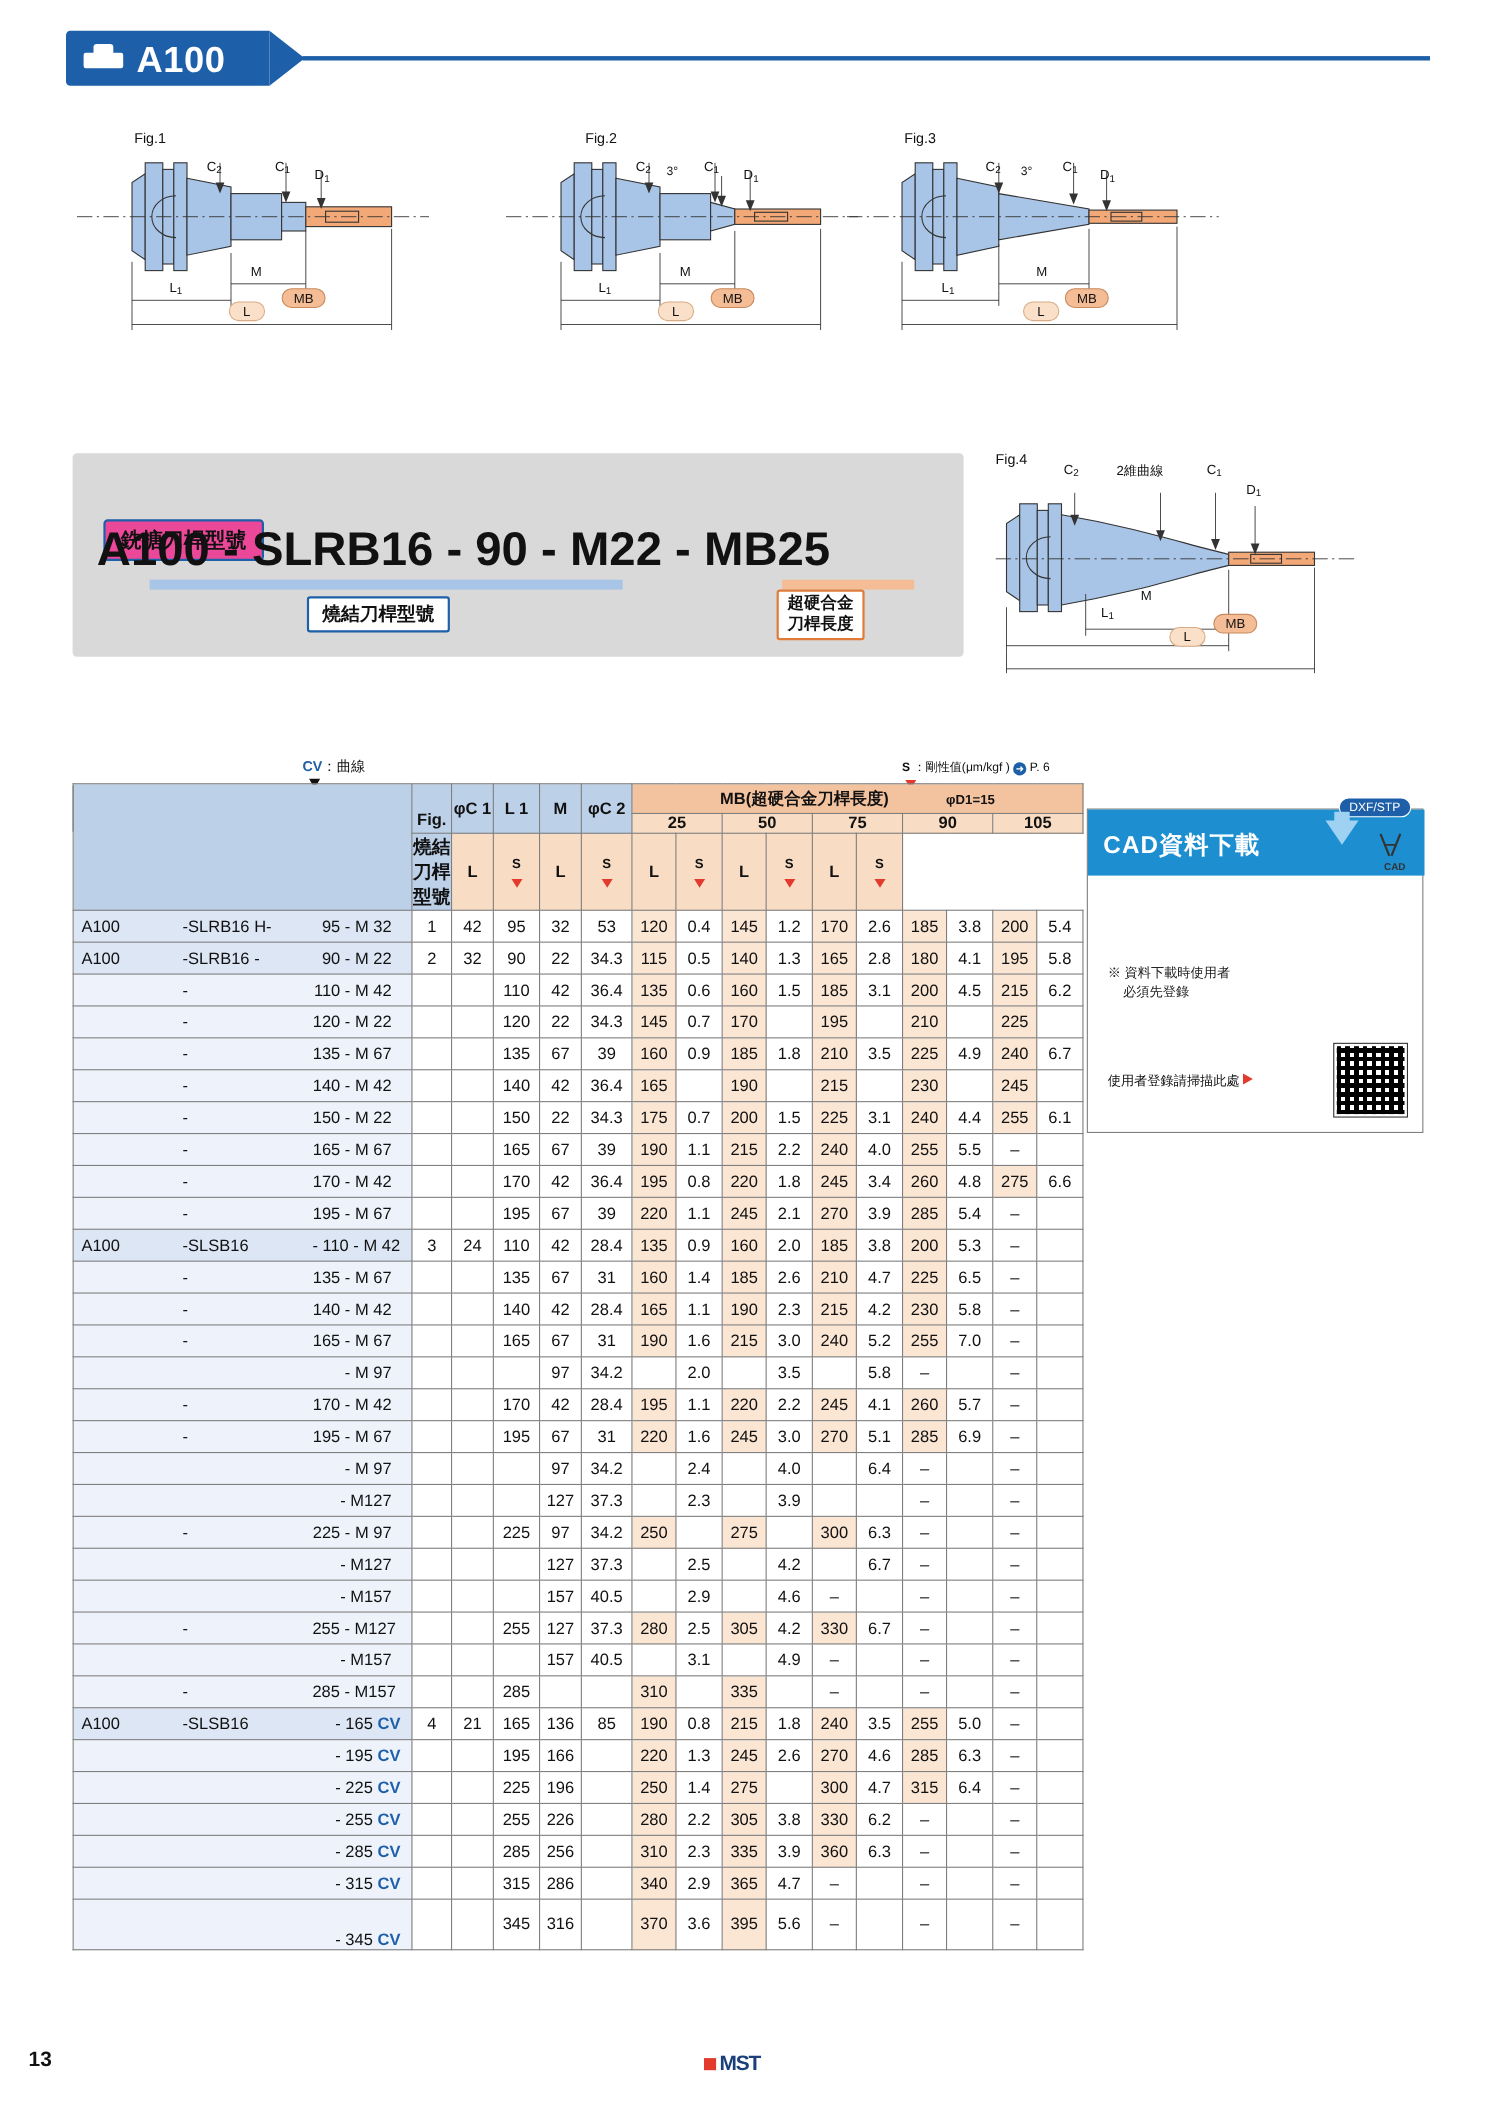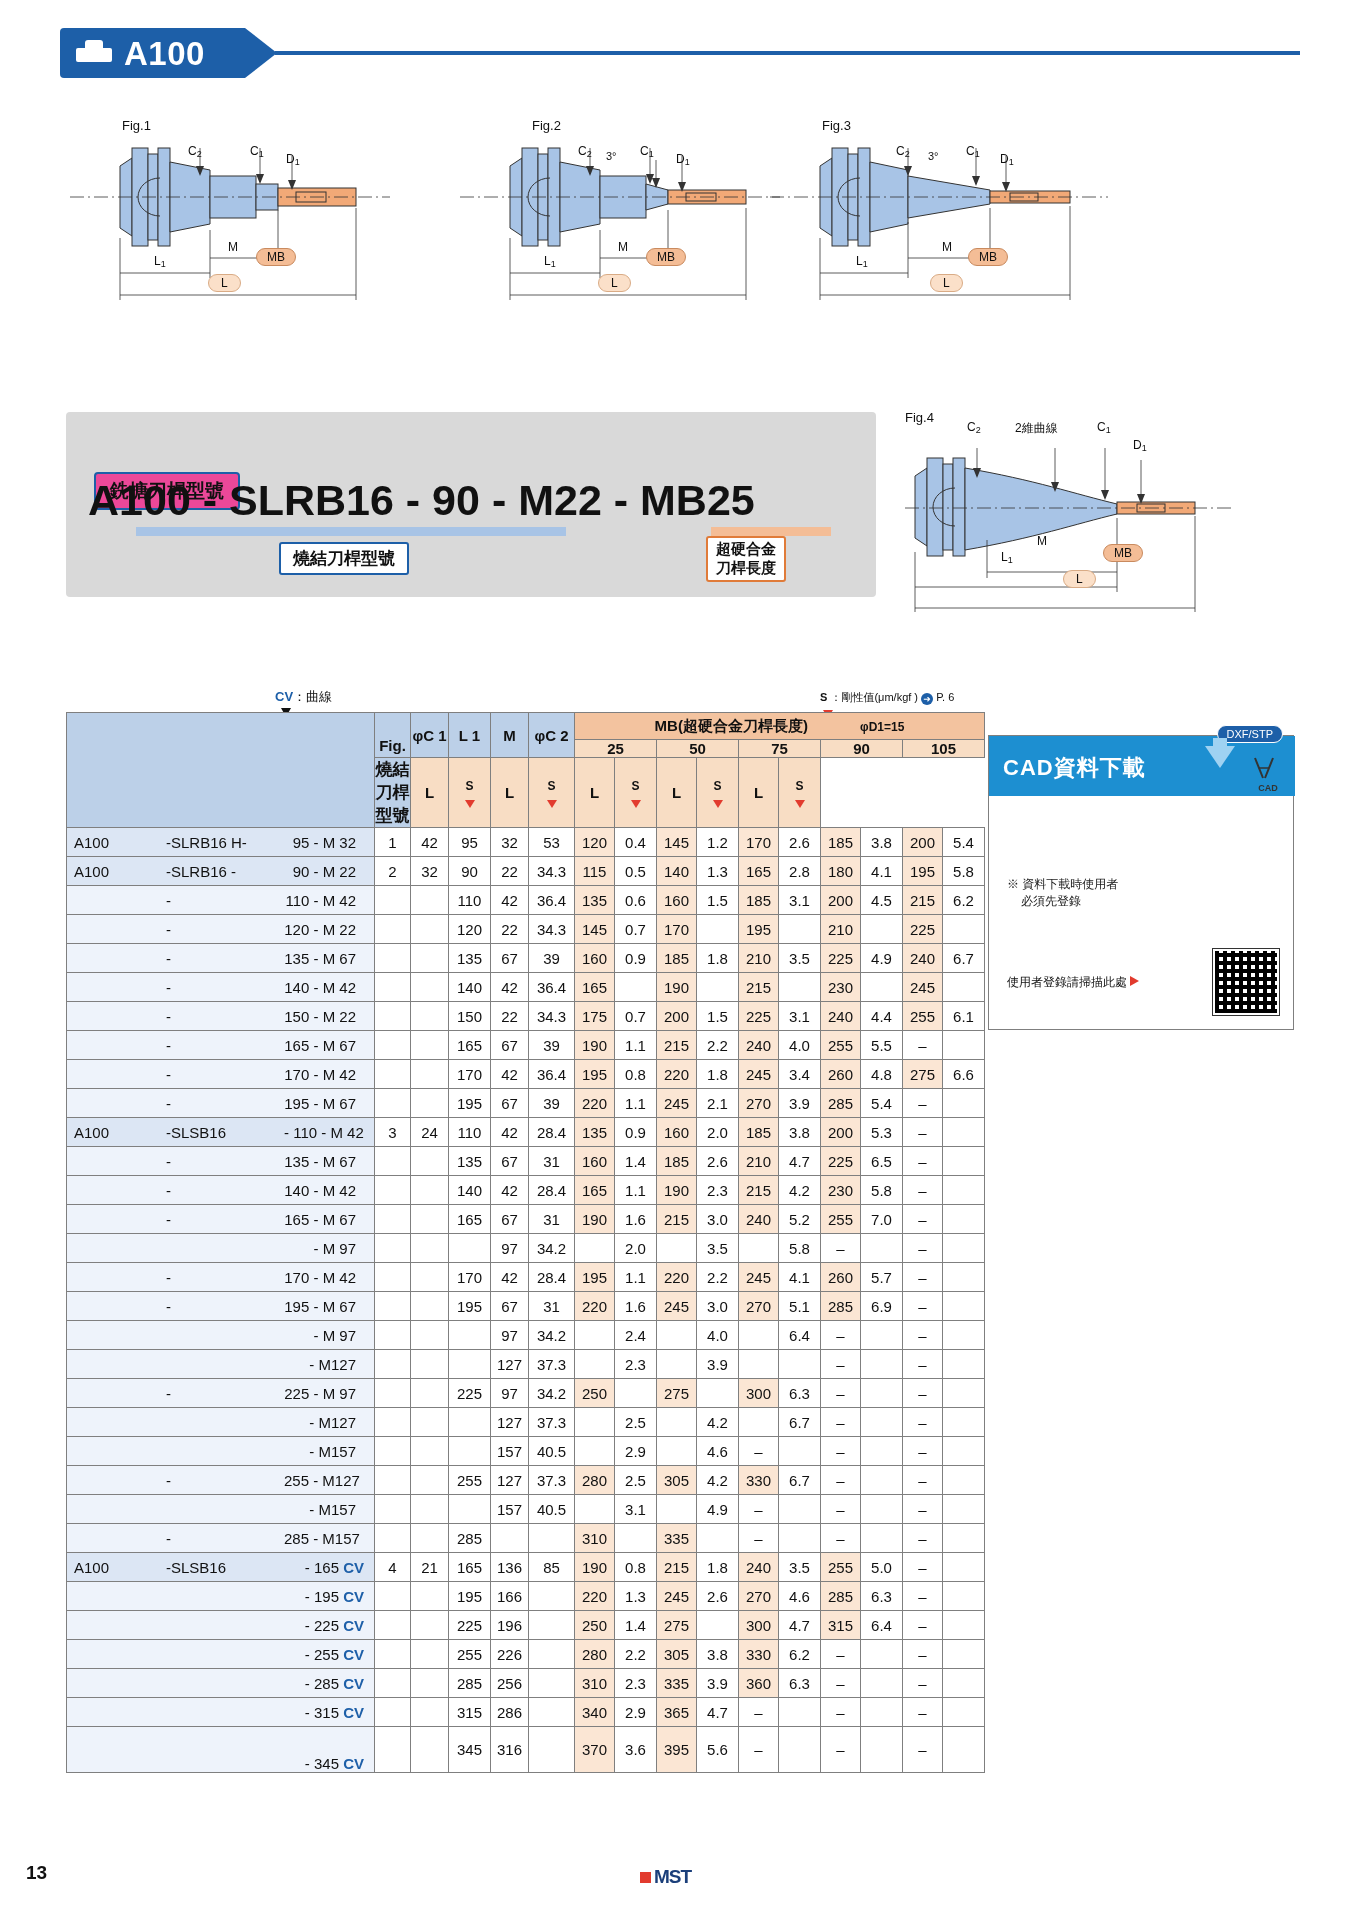--- a/index.html
+++ b/index.html
@@ -22,21 +22,21 @@
   .hdr-tag .txt{color:#fff;font-size:33px;font-weight:bold;letter-spacing:.5px;line-height:1;}
   .hdr-arrow{position:absolute;left:185px;top:0;width:0;height:0;border-top:25px solid transparent;border-bottom:25px solid transparent;border-left:32px solid #1d5fa8;}
   .hdr-line{position:absolute;left:215px;top:23px;width:1025px;height:4px;background:#1d5fa8;}
 
   
   .figs{position:absolute;left:60px;top:118px;width:1240px;height:230px;}
   .fig{position:absolute;}
   .fig .lbl{font-size:13px;color:#111;}
   .tag-mb{
     display:inline-block;background:#f4bd96;border:1px solid #c98a5e;border-radius:9px;
-    font-size:12px;padding:1px 10px;color:#111;
+    font-size:12px;padding:1px 10px;color:#111;margin-top:14px;
   }
   .tag-L{
     display:inline-block;background:#fbe0c9;border:1px solid #d9ab85;border-radius:9px;
     font-size:12px;padding:1px 12px;color:#111;
   }
   .dimtxt{font-size:12px;}
   .sub{font-size:9px;vertical-align:-2px;}
 
   
   .modelbox{position:absolute;left:66px;top:412px;width:810px;height:185px;background:#d9d9d9;border-radius:4px;}

